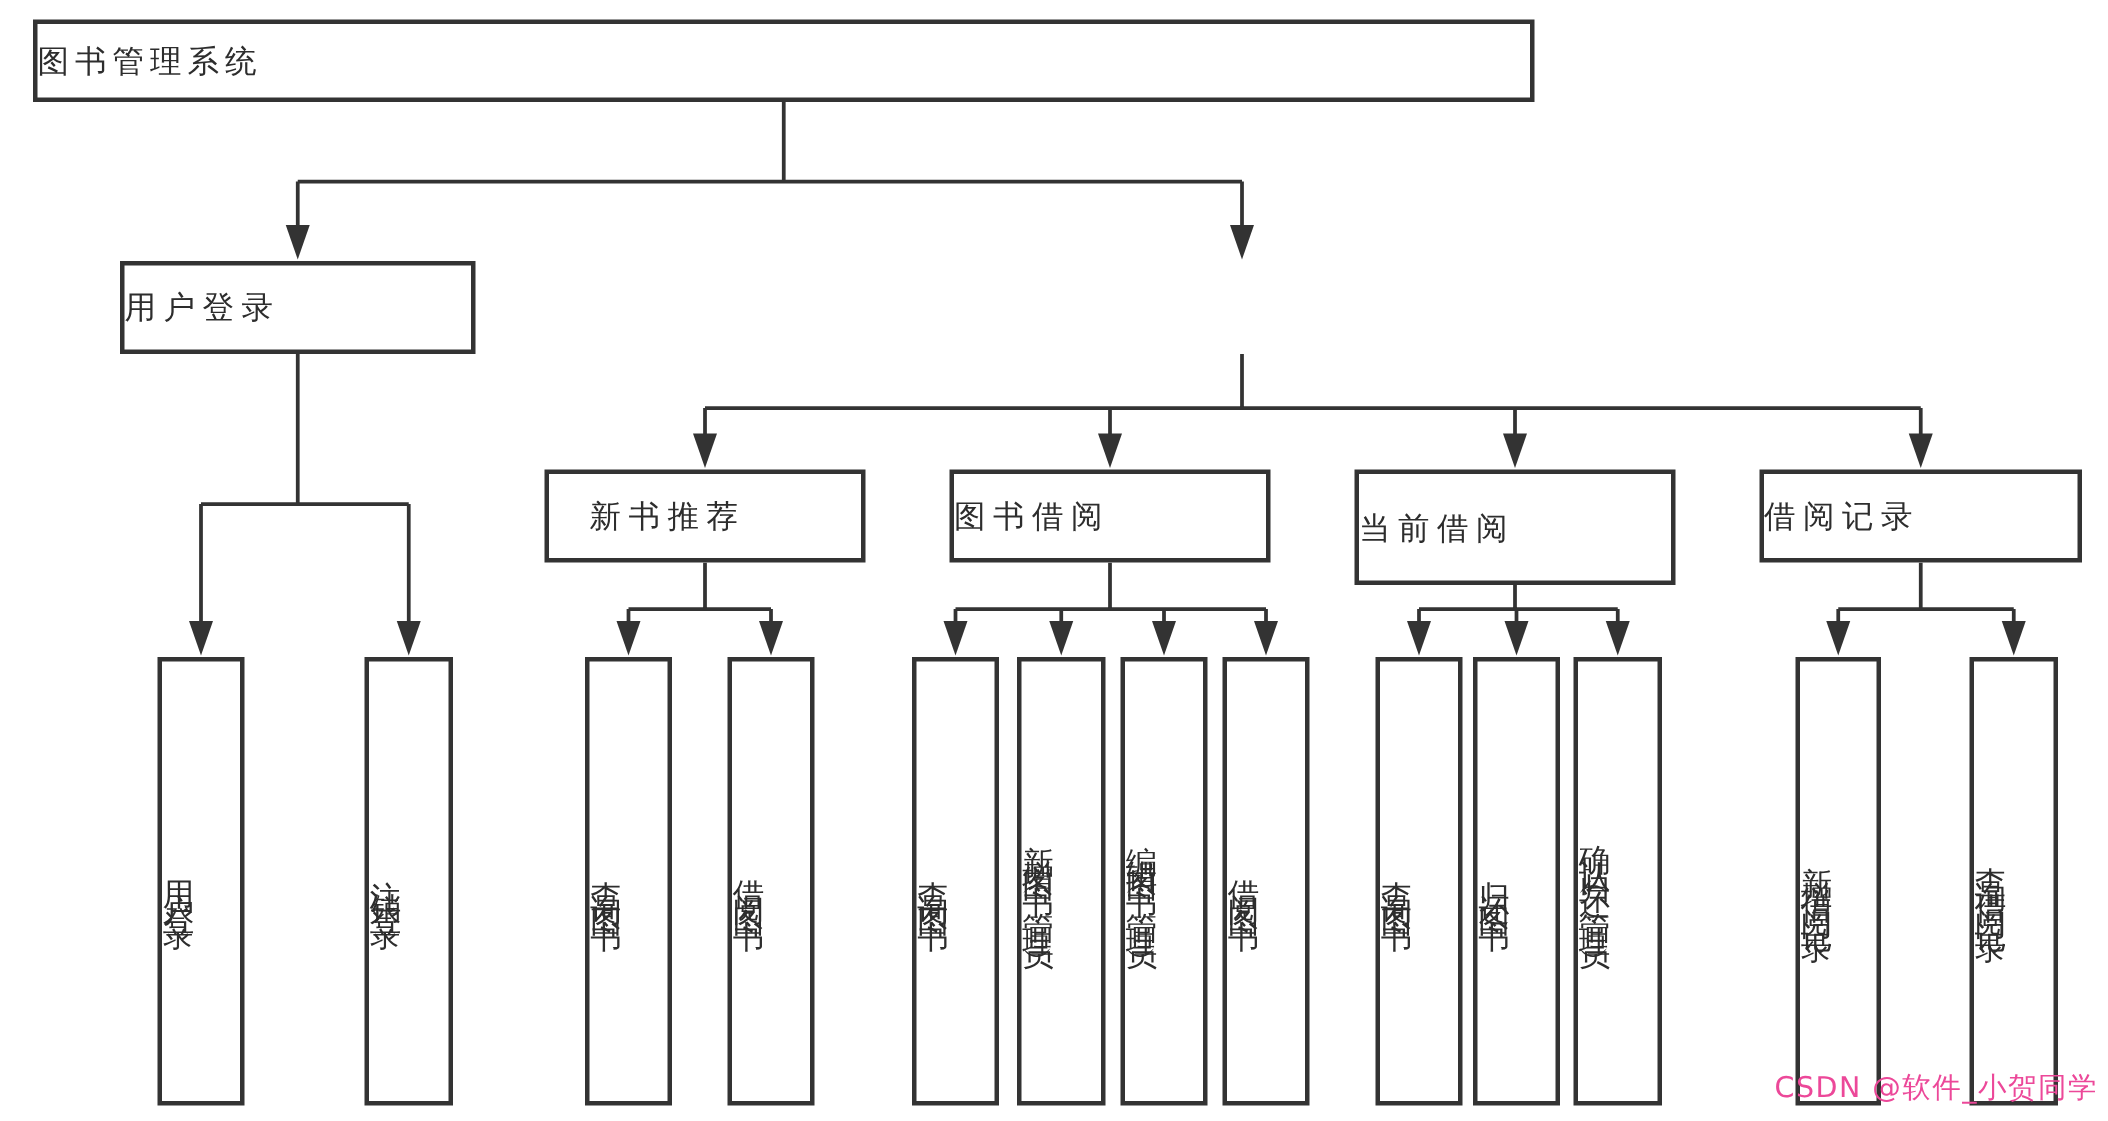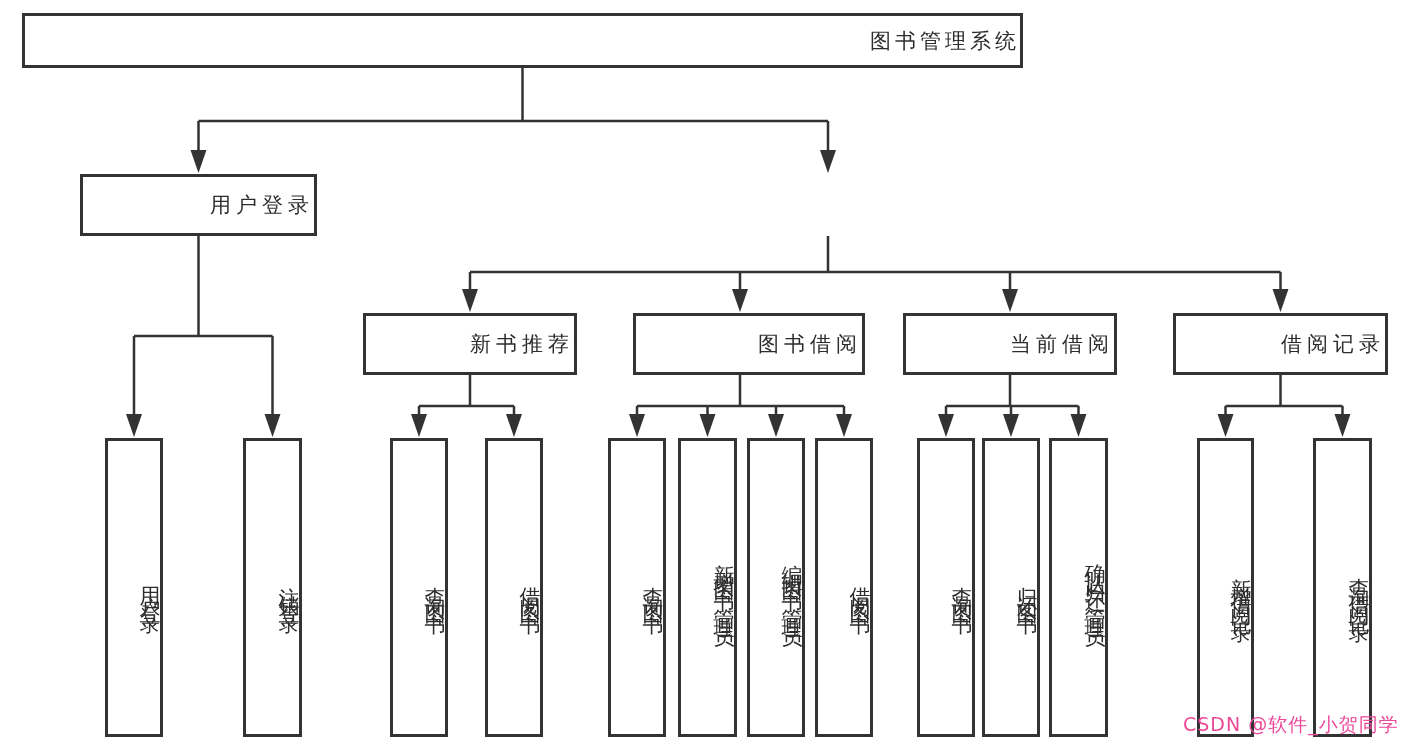--- a/index.html
+++ b/index.html
@@ -18,21 +18,21 @@
     width: 1405px; height: 747px;
     pointer-events: none;
   }
   .node {
     position: absolute;
     box-sizing: border-box;
     border: 3px solid #333333;
     background: #ffffff;
     display: flex;
     align-items: center;
-    justify-content: flex-end;
+    justify-content: flex-start;
     text-align: center;
   }
   .hnode { font-size: 21px; letter-spacing: 5px; white-space: nowrap; }
   .hnode.root-label { letter-spacing: 4px; }
   .vnode { font-size: 21px; }
   .vnode .vtext {
     writing-mode: vertical-rl;
     text-orientation: mixed;
     line-height: 1;
     letter-spacing: 9px;
@@ -45,23 +45,23 @@
     font-size: 19px;
     letter-spacing: 1px;
     color: #ec4899;
     white-space: nowrap;
     z-index: 5;
   }
   
   #n-root   { left: 22px;  top: 13px;  width: 1001px; height: 55px; }
   #n-login  { left: 80px;  top: 174px; width: 237px; height: 62px; }
   #n-mgmt   { left: 713px; top: 174px; width: 230px; height: 62px; }
-  #n-newrec { left: 363px; top: 313px; width: 214px; height: 62px; }
-  #n-borrow { left: 633px; top: 313px; width: 232px; height: 62px; }
-  #n-curr   { left: 903px; top: 313px; width: 214px; height: 62px; }
+  #n-newrec { left: 363px; top: 313px; width: 214px; height: 62px; padding-left: 27px; }
+  #n-borrow { left: 633px; top: 313px; width: 214px; height: 62px; }
+  #n-curr   { left: 903px; top: 313px; width: 214px; height: 77px; }
   #n-record { left: 1173px;top: 313px; width: 215px; height: 62px; }
   .leaf { top: 438px; height: 299px; }
   #l-u1 { left: 105px;  width: 58px; }
   #l-u2 { left: 243px;  width: 59px; }
   #l-n1 { left: 390px;  width: 58px; }
   #l-n2 { left: 485px;  width: 58px; }
   #l-b1 { left: 608px;  width: 58px; }
   #l-b2 { left: 678px;  width: 59px; }
   #l-b3 { left: 747px;  width: 58px; }
   #l-b4 { left: 815px;  width: 58px; }

